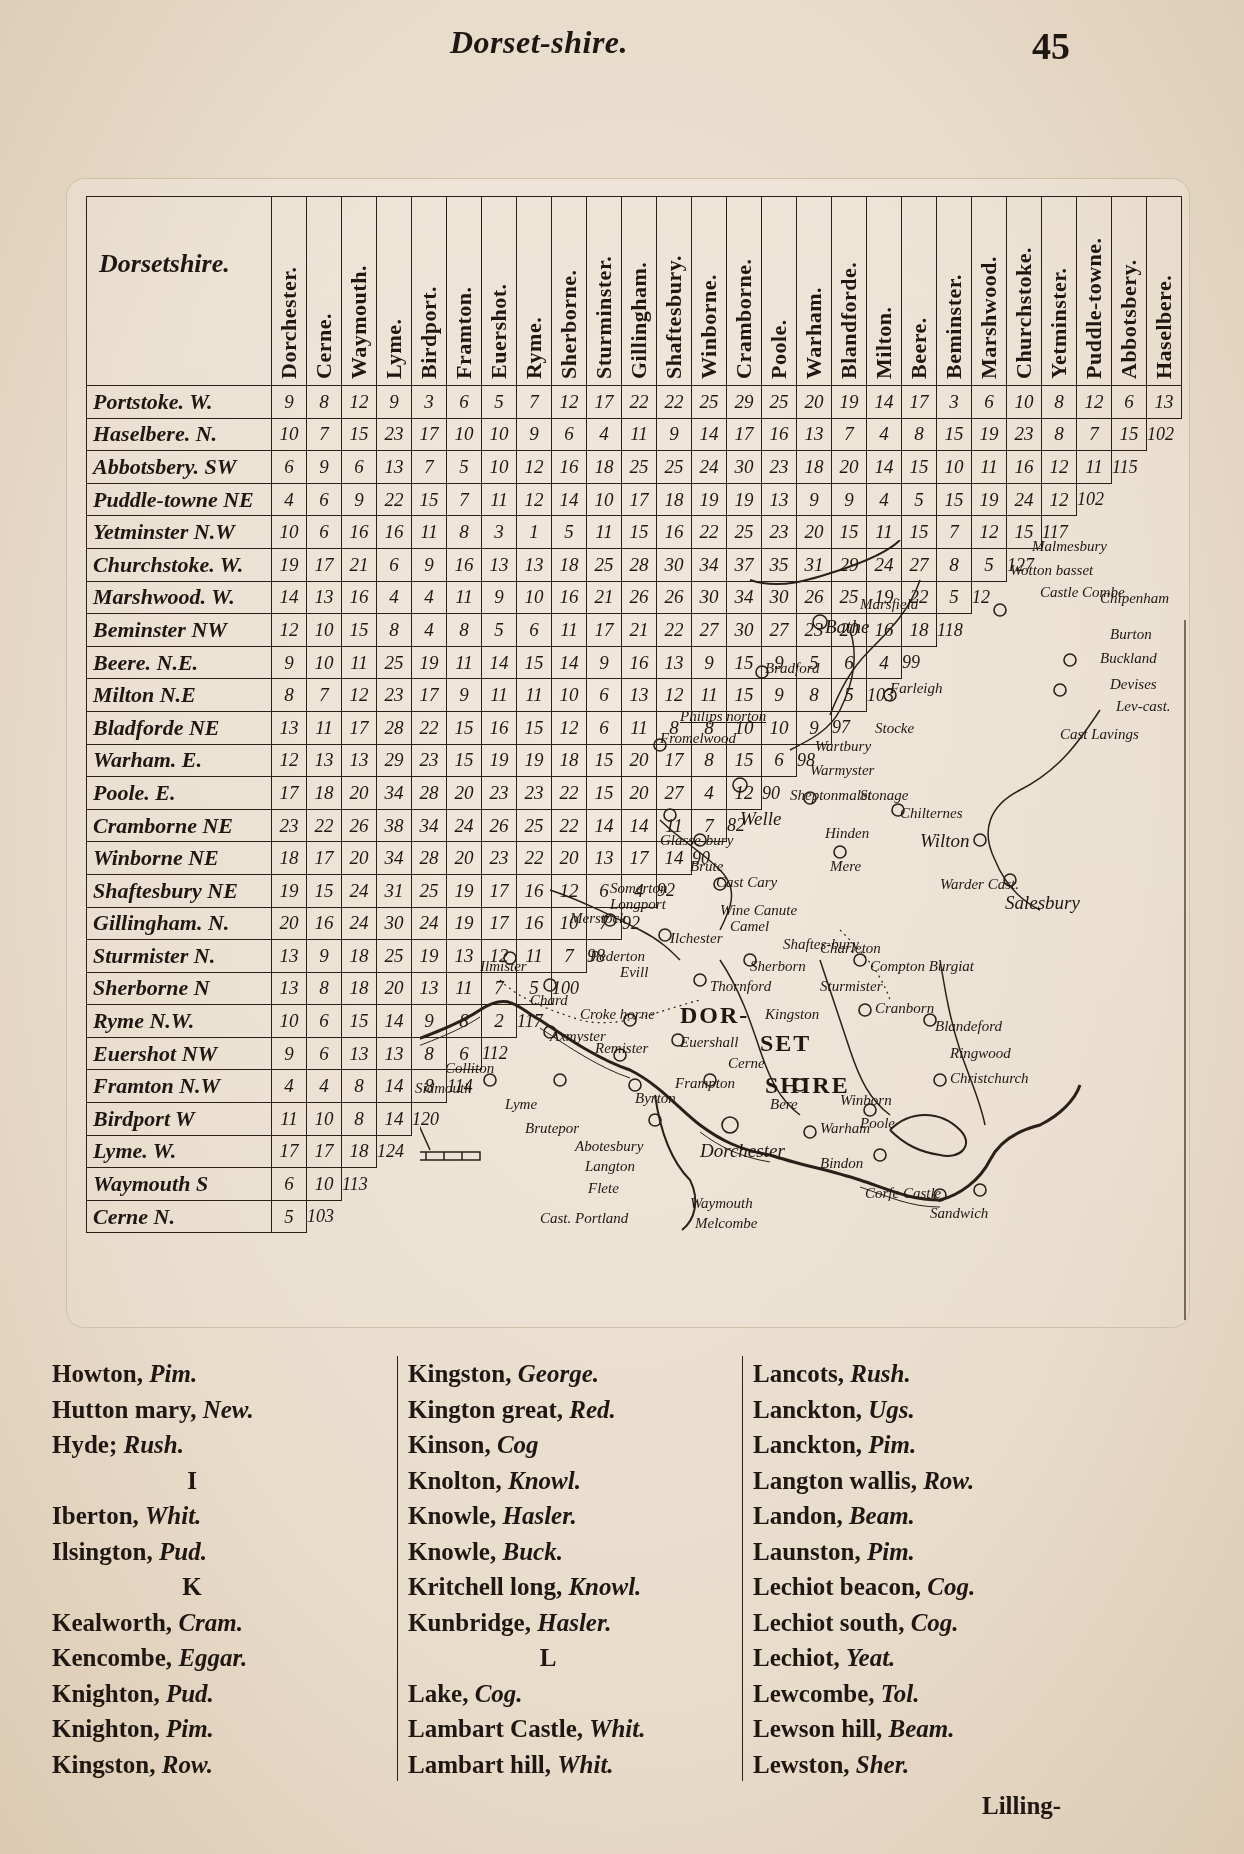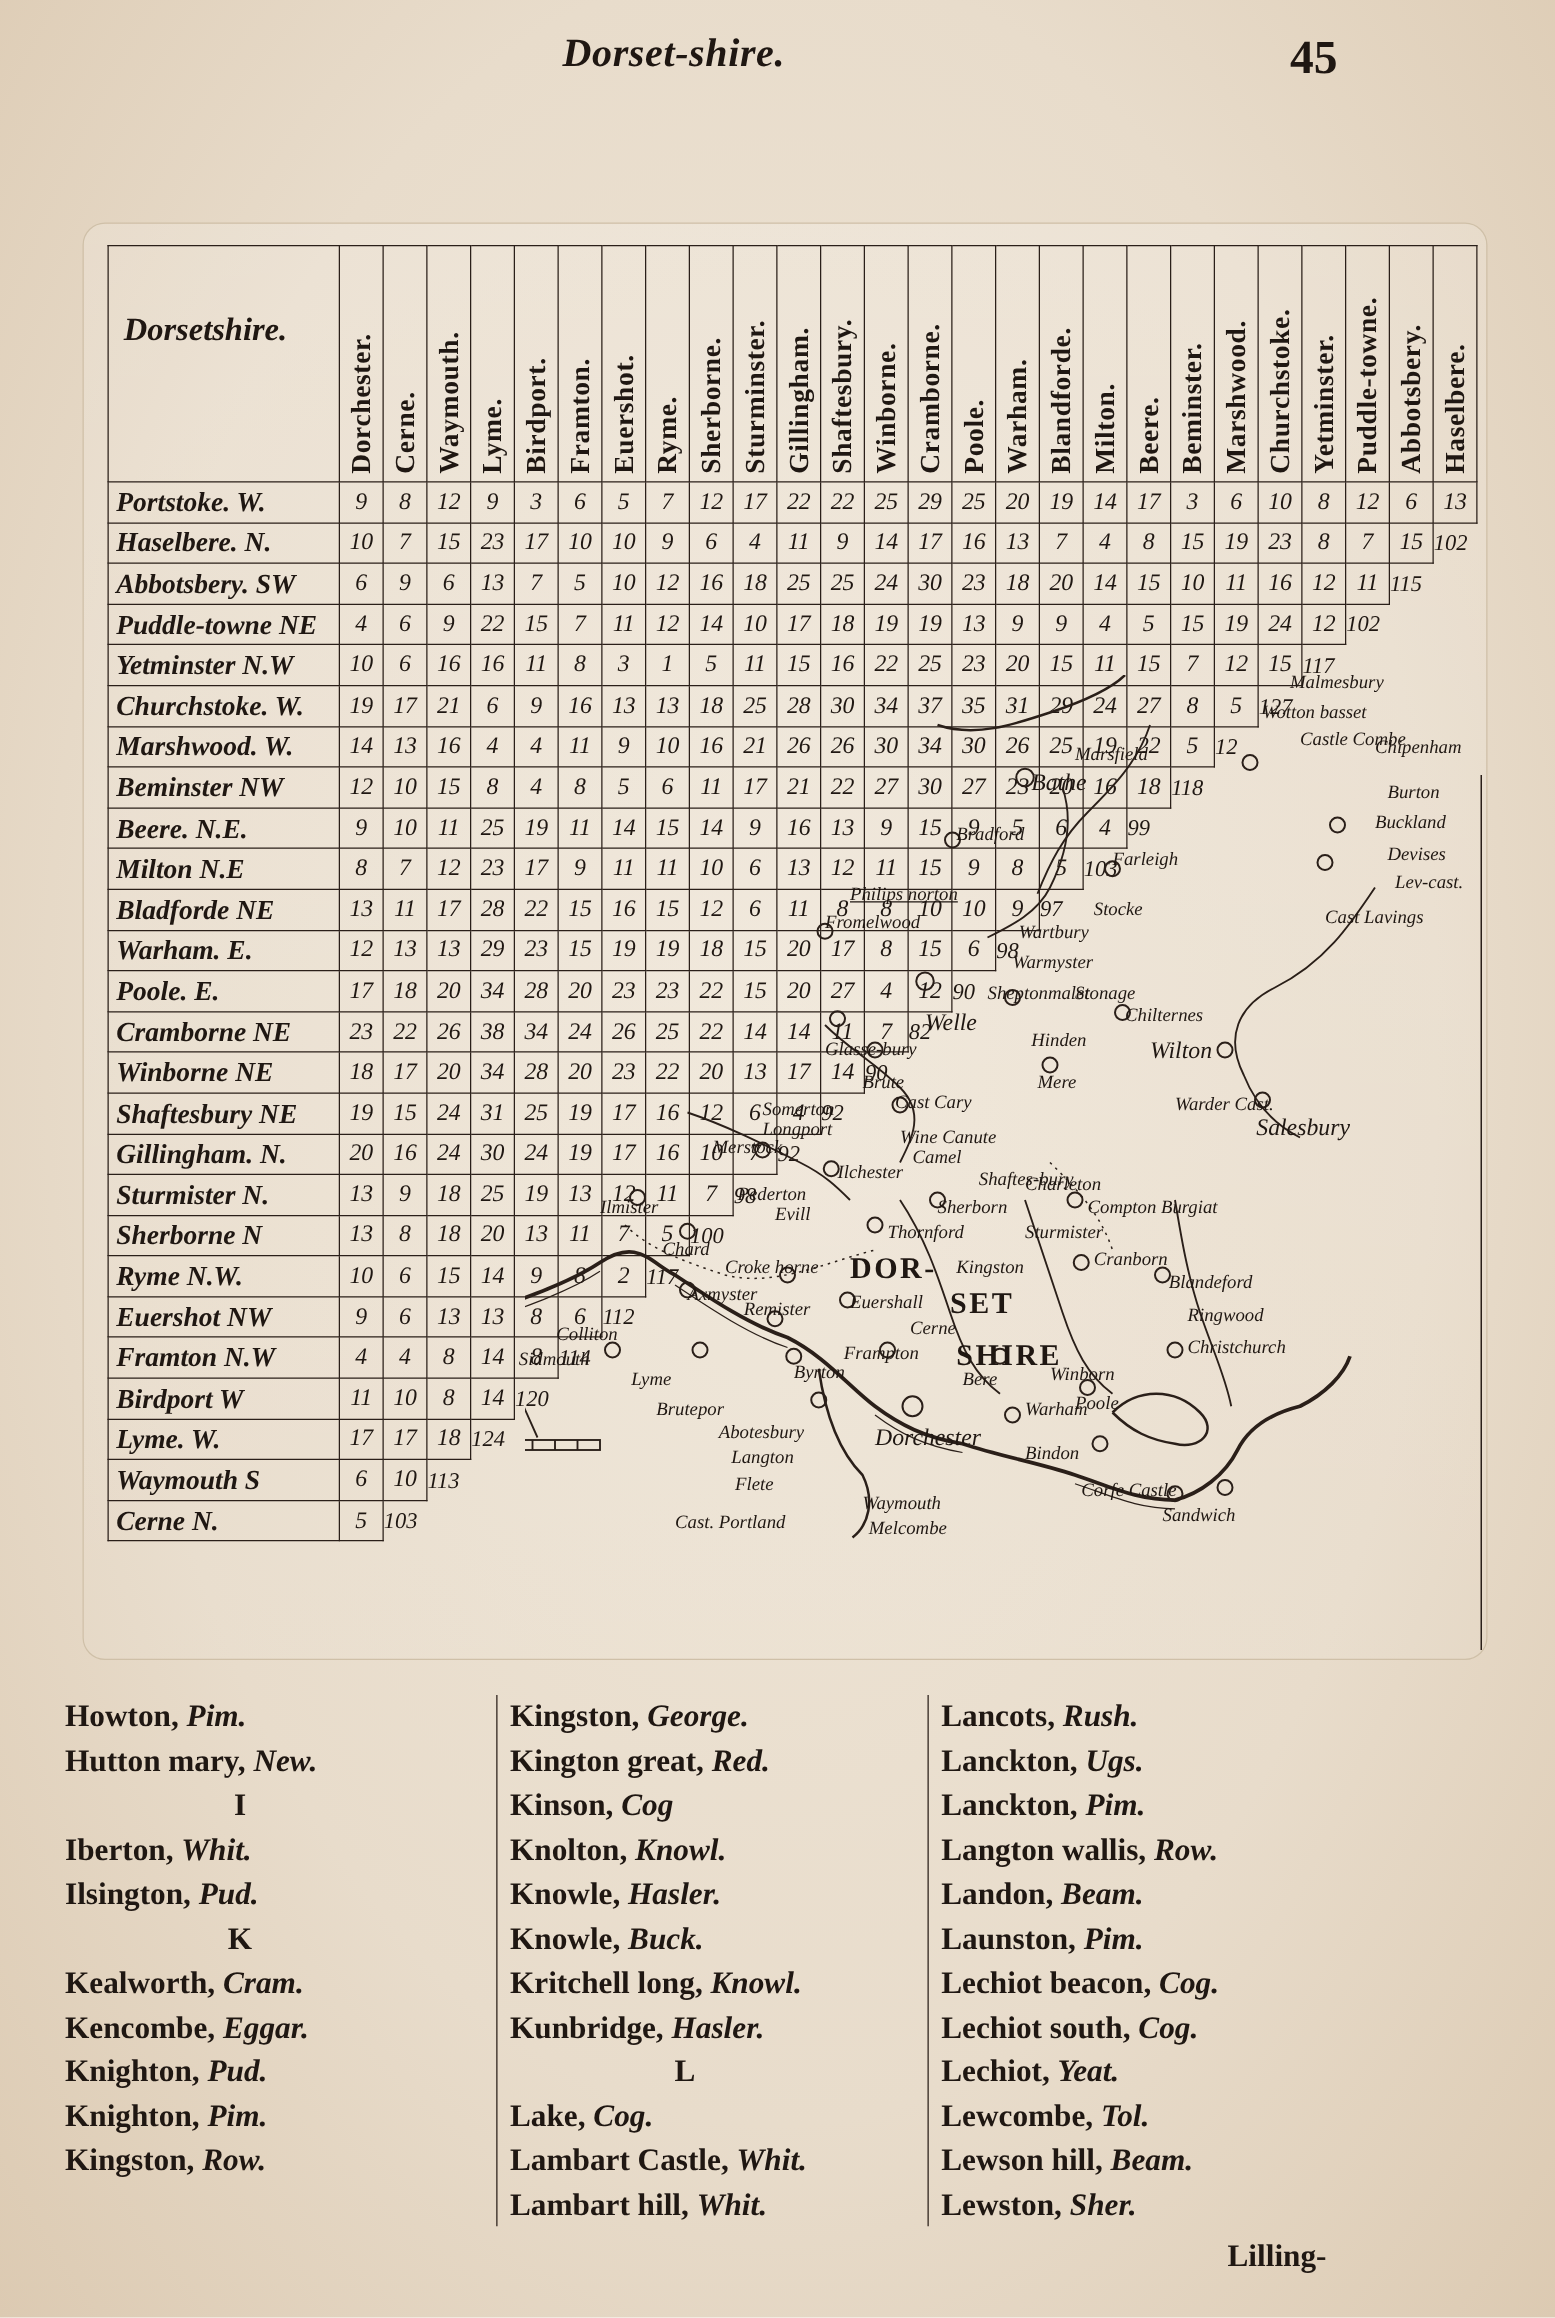--- a/index.html
+++ b/index.html
@@ -1081,20 +1081,21 @@
       <div class="map-label " style="left: 275px; top: 675px;">Melcombe</div>
       <div class="map-label " style="left: 510px; top: 665px;">Sandwich</div>
       <div class="map-label " style="left: 120px; top: 670px;">Cast. Portland</div>
     </div>
 </div>
 
 <div class="index">
   <div class="index-col c1" id="index-col-0">
       <div class="index-entry"><span class="place">Howton,</span> <span class="ref">Pim.</span></div>
       <div class="index-entry"><span class="place">Hutton mary,</span> <span class="ref">New.</span></div>
+      <div class="index-entry"><span class="place">Hyde;</span> <span class="ref">Rush.</span></div>
       <div class="letter-head">I</div>
       <div class="index-entry"><span class="place">Iberton,</span> <span class="ref">Whit.</span></div>
       <div class="index-entry"><span class="place">Ilsington,</span> <span class="ref">Pud.</span></div>
       <div class="letter-head">K</div>
       <div class="index-entry"><span class="place">Kealworth,</span> <span class="ref">Cram.</span></div>
       <div class="index-entry"><span class="place">Kencombe,</span> <span class="ref">Eggar.</span></div>
       <div class="index-entry"><span class="place">Knighton,</span> <span class="ref">Pud.</span></div>
       <div class="index-entry"><span class="place">Knighton,</span> <span class="ref">Pim.</span></div>
       <div class="index-entry"><span class="place">Kingston,</span> <span class="ref">Row.</span></div>
     </div>

